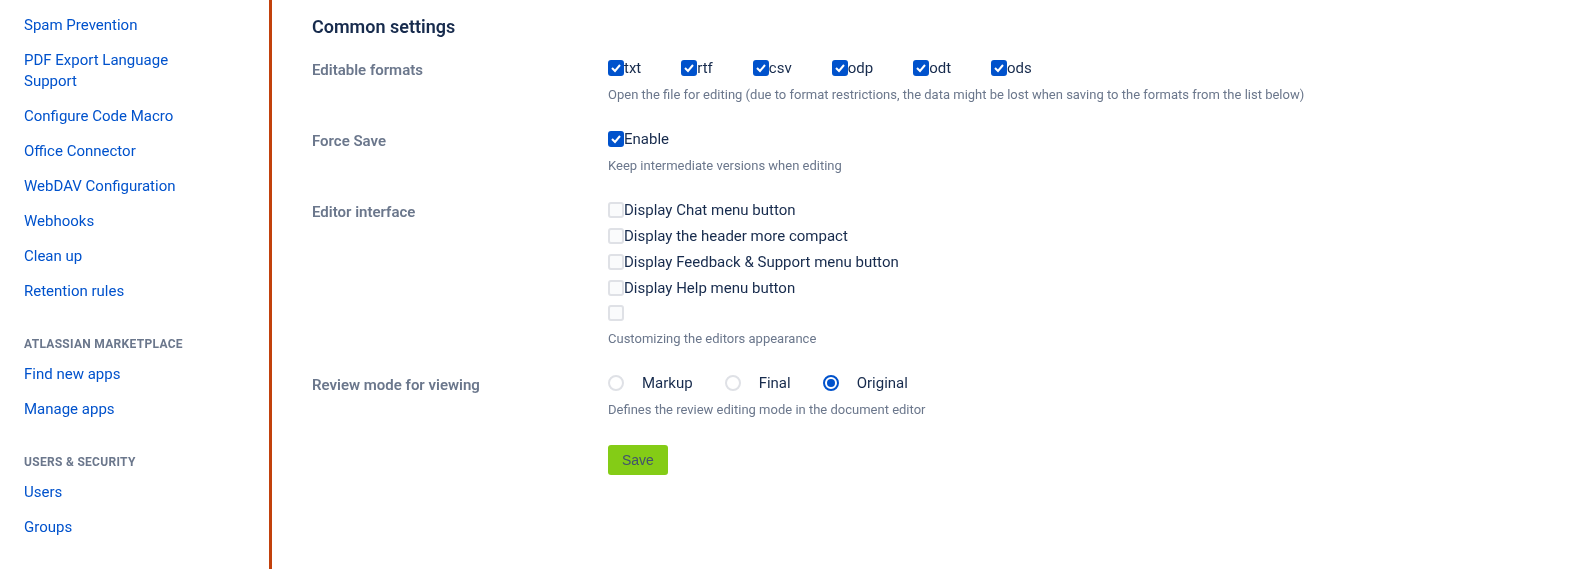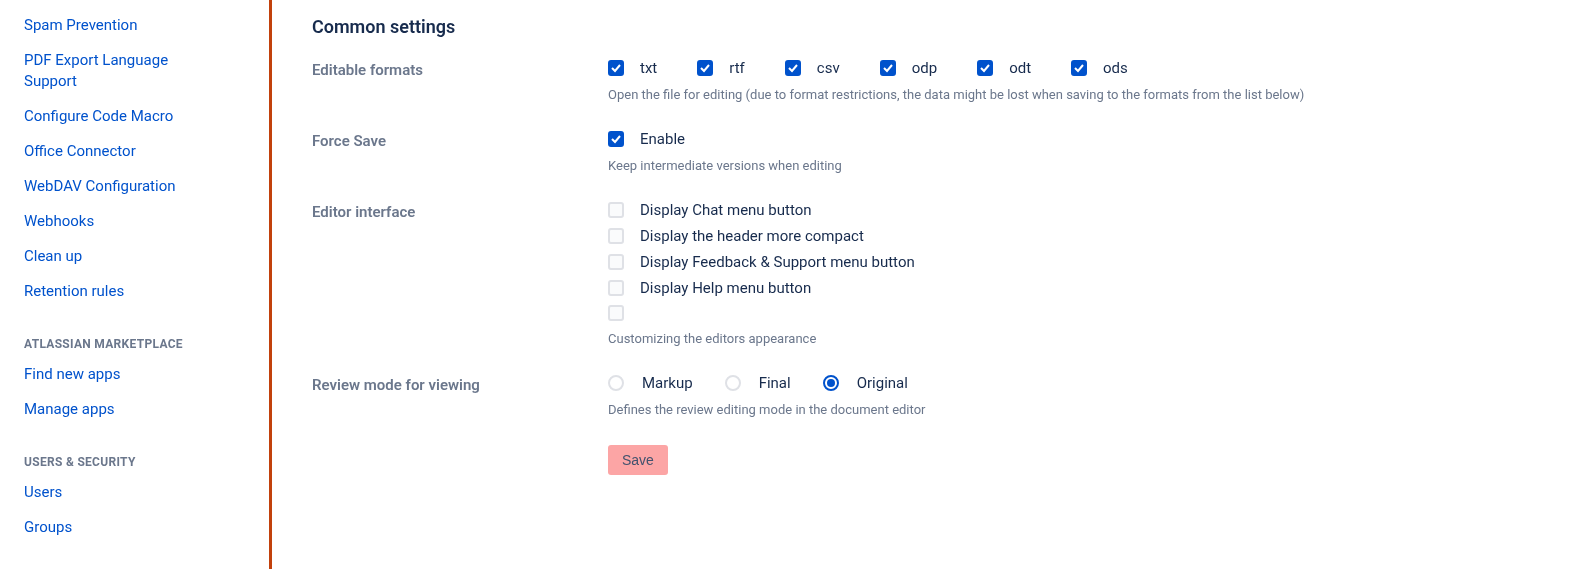--- a/index.html
+++ b/index.html
@@ -60,21 +60,21 @@
   .checkbox-row {
     display: flex;
     align-items: center;
     gap: 40px;
     flex-wrap: wrap;
   }
   .checkbox-stack .checkbox-item { margin-bottom: 8px; }
   .checkbox-item {
     display: flex;
     align-items: center;
-    gap: 16px;
+    gap: 0;
     font-size: 15px;
     color: #172b4d;
     cursor: pointer;
   }
   .cb {
     width: 16px;
     height: 16px;
     border-radius: 3px;
     border: 2px solid #dfe1e6;
     background: #fafbfc;
@@ -121,21 +121,21 @@
     background: #0052cc;
     display: none;
   }
   .rd.checked .dot { display: block; }
   .help-text {
     font-size: 13px;
     color: #6b778c;
     margin-top: 10px;
   }
   .save-btn {
-    background: #fca5a5;
+    background: #84cc16;
     border: none;
     color: #42526e;
     font-size: 14px;
     padding: 7px 14px;
     border-radius: 3px;
     cursor: pointer;
     font-weight: 400;
   }
 </style>
 </head>

